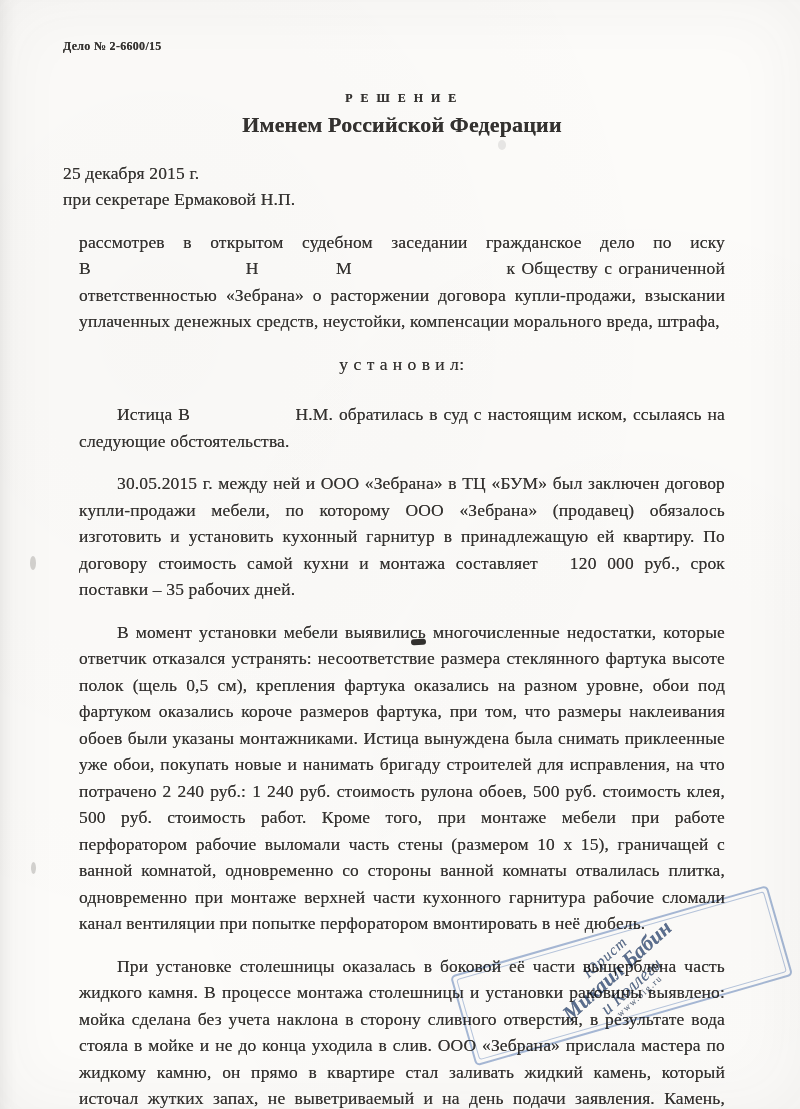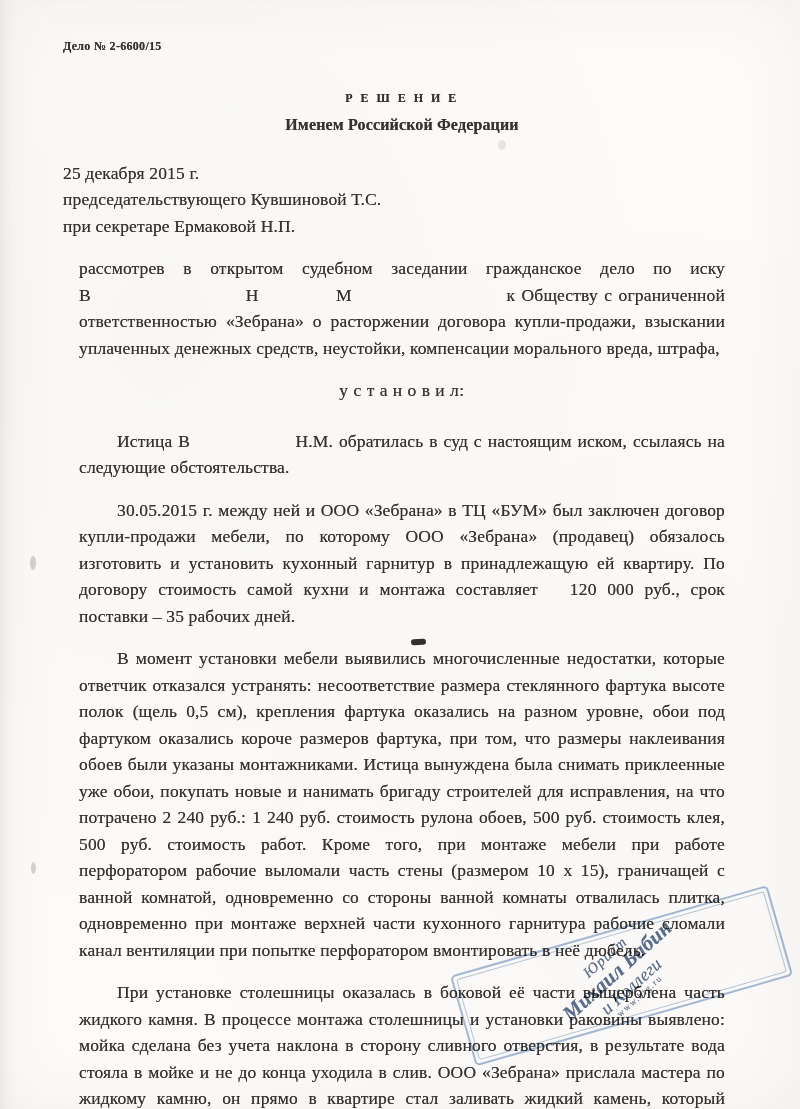--- a/index.html
+++ b/index.html
@@ -36,21 +36,21 @@
   .title {
     text-align: center;
     font-weight: bold;
     font-size: 12px;
     letter-spacing: 2.5px;
     margin-top: 25px;
   }
   .subtitle {
     text-align: center;
     font-weight: bold;
-    font-size: 16px;
+    font-size: 22px;
     margin-top: 1px;
   }
   .court-block { margin-top: 21px; }
   .court-block div { text-align: left; }
   p.para {
     margin: 16px;
     text-align: justify;
   }
   p.indent { text-indent: 38px; }
   .established {
@@ -113,21 +113,20 @@
 <div class="page scan-text">
 
   <div class="case-number">Дело № 2-6600/15</div>
 
   <div class="title">Р Е Ш Е Н И Е</div>
 
   <div class="subtitle">Именем Российской Федерации</div>
 
   <div class="court-block">
     <div>25 декабря 2015 г.</div>
-    <div>председательствующего Кувшиновой Т.С.</div>
     <div>при секретаре Ермаковой Н.П.</div>
   </div>
 
   <p class="para">рассмотрев в открытом судебном заседании гражданское дело по иску В&nbsp;&nbsp;&nbsp;&nbsp;&nbsp;&nbsp;&nbsp;&nbsp;&nbsp;&nbsp;&nbsp;&nbsp;&nbsp;&nbsp;&nbsp;&nbsp;&nbsp;&nbsp;&nbsp;&nbsp;&nbsp;&nbsp;&nbsp;&nbsp;Н&nbsp;&nbsp;&nbsp;&nbsp;&nbsp;&nbsp;&nbsp;&nbsp;&nbsp;&nbsp;&nbsp;&nbsp;М&nbsp;&nbsp;&nbsp;&nbsp;&nbsp;&nbsp;&nbsp;&nbsp;&nbsp;&nbsp;&nbsp;&nbsp;&nbsp;&nbsp;&nbsp;&nbsp;&nbsp;&nbsp;&nbsp;&nbsp;&nbsp;&nbsp;&nbsp;&nbsp;к Обществу с ограниченной ответственностью «Зебрана» о расторжении договора купли-продажи, взыскании уплаченных денежных средств, неустойки, компенсации морального вреда, штрафа,</p>
 
   <div class="established">у с т а н о в и л:</div>
 
   <p class="para indent">Истица В&nbsp;&nbsp;&nbsp;&nbsp;&nbsp;&nbsp;&nbsp;&nbsp;&nbsp;&nbsp;&nbsp;&nbsp;&nbsp;&nbsp;&nbsp;&nbsp;&nbsp;&nbsp;Н.М. обратилась в суд с настоящим иском, ссылаясь на следующие обстоятельства.</p>
 
   <p class="para indent">30.05.2015 г. между ней и ООО «Зебрана» в ТЦ «БУМ» был заключен договор купли-продажи мебели, по которому ООО «Зебрана» (продавец) обязалось изготовить и установить кухонный гарнитур в принадлежащую ей квартиру. По договору стоимость самой кухни и монтажа составляет &nbsp;&nbsp;120 000 руб., срок поставки – 35 рабочих дней.</p>

